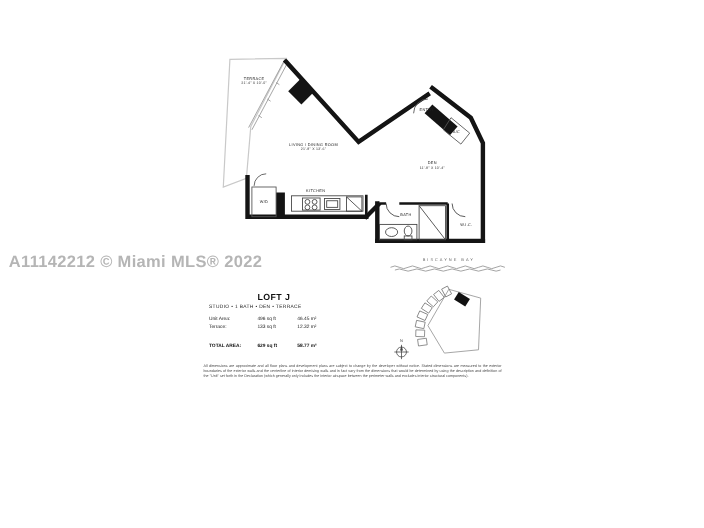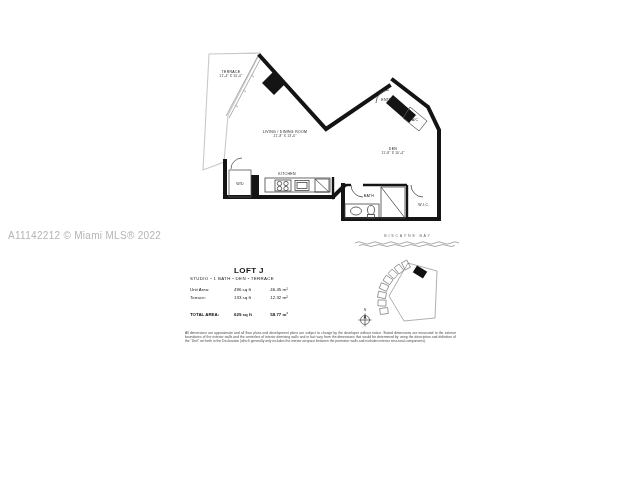--- a/index.html
+++ b/index.html
@@ -1,21 +1,21 @@
 <!DOCTYPE html>
 <html><head>
 <meta charset="utf-8">
 <style>
   html,body{margin:0;padding:0;background:#ffffff;}
   #canvas{position:relative;width:640px;height:480px;background:#ffffff;overflow:hidden;
           font-family:"Liberation Sans", sans-serif;color:#1a1a1a;}
 
   
-  .watermark{position:absolute;left:8px;top:230px;font-size:10px;color:#b5b5b5;
-             letter-spacing:.3px;}
+  .watermark{position:absolute;left:8px;top:230px;font-size:15px;color:#b5b5b5;
+             letter-spacing:.3px;font-weight:bold;}
 
   
   .plan{position:absolute;left:183px;top:8px;width:275px;height:225px;}
   .plan svg{position:absolute;left:0;top:0;}
 
   .room-label{position:absolute;transform:translate(-50%,-50%) scale(.5);
               transform-origin:center center;font-size:7px;line-height:8px;
               letter-spacing:.6px;color:#222;text-align:center;white-space:nowrap;}
   .room-label .dims{font-size:6.4px;letter-spacing:.4px;color:#333;}
 

